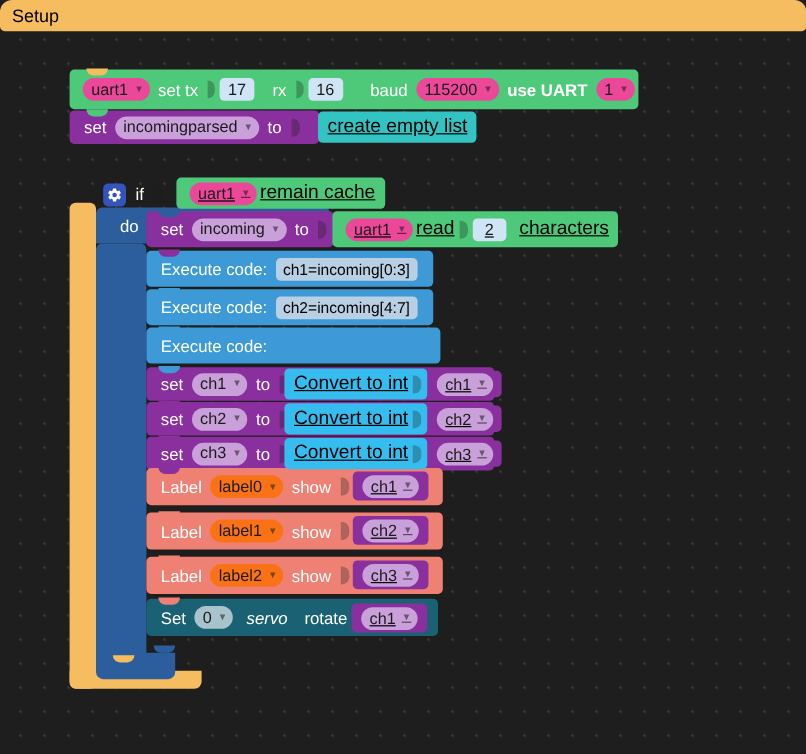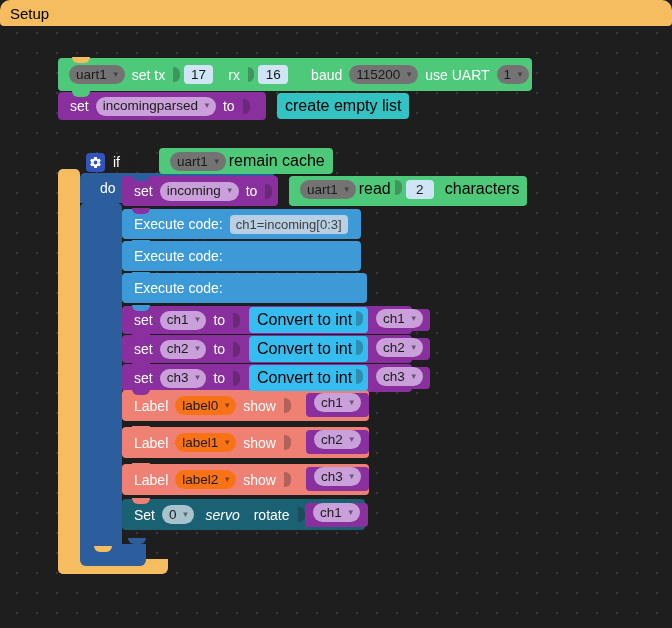--- a/index.html
+++ b/index.html
@@ -85,60 +85,61 @@
     background: #cfe4f5;
     border-radius: 4px;
     color: #1a1a1a;
     padding: 2px 8px;
     justify-content: center;
     min-width: 28px;
   }
   .field.code {
     background: #b9cfe3;
     border-radius: 4px;
-    color: #404040;
+    color: #000000;
     padding: 3px 6px;
     font-size: 13px;
   }
 
   
   .socket {
     display: inline-block;
     width: 7px;
     height: 15px;
     border-radius: 0 6px 6px 0;
     margin: 0 1px 0 4px;
     background: #1e1e1e;
     opacity: 0.30;
   }
 
   
   .val {
     display: inline-flex;
-    align-items: flex-start;
+    align-items: center;
     border-radius: 4px;
     padding: 4px 8px;
-    margin-left: 15px;
+    margin-left: 3px;
     position: relative;
     height: 26px;
     box-sizing: border-box;
+    text-decoration: underline;
   }
 
   
   .c-green    { background: #4ec97a; }
   .c-purple   { background: #8a2f9e; }
   .c-teal     { background: #33c3c3; }
   .c-blue     { background: #3d9ad6; }
   .c-cyan     { background: #35bdef; }
   .c-salmon   { background: #ef8174; }
   .c-darkteal { background: #1a6273; }
   .c-loopblue { background: #2c5e9e; }
   .c-orange   { background: #f5bd5f; }
 
-  .f-green    { background: #737373; }
+  .f-green    { background: #ec4899; }
   .f-purple   { background: #c9a0da; }
   .f-salmon   { background: #f97316; }
   .f-darkteal { background: #a9c3cc; }
 
   
   .gear {
     width: 19px; height: 19px;
     border-radius: 4px;
     background: #3355bb;
     display: inline-flex;
@@ -172,21 +173,21 @@
     <span class="socket"></span>
     <span class="field num">17</span>
     <span class="txt" style="margin-left:8px;">rx</span>
     <span class="socket"></span>
     <span class="field num">16</span>
     <span class="txt" style="margin-left:16px;">baud</span>
     <span class="field f-green">
       <span>115200</span>
       <span class="caret">▼</span>
     </span>
-    <span class="txt" style="margin-left:0;">use UART</span>
+    <span class="txt" style="margin-left:0;font-weight:bold;">use UART</span>
     <span class="field f-green">
       <span>1</span>
       <span class="caret">▼</span>
     </span>
   </div>
 
   <div class="blk c-purple" style="left:58px; top:92px; width:208px; height:28px; padding-left:8px; z-index:5;">
     <span class="notch c-green"></span>
     <span class="txt">set</span>
     <span class="field f-purple">
@@ -257,20 +258,21 @@
 
   <div class="blk c-blue" style="left:122px; top:209px; width:239px; height:30px; padding-left:8px; z-index:8;">
     <span class="notch c-purple" style="left:10px;"></span>
     <span class="txt">Execute code:</span>
     <span class="field code">ch1=incoming[0:3]</span>
   </div>
 
   <div class="blk c-blue" style="left:122px; top:241px; width:239px; height:30px; padding-left:8px; z-index:8;">
     <span class="notch c-blue" style="left:10px;"></span>
     <span class="txt">Execute code:</span>
+    <span class="field code">ch2=incoming[4:7]</span>
   </div>
 
   <div class="blk c-blue" style="left:122px; top:273px; width:245px; height:30px; padding-left:8px; z-index:8;">
     <span class="notch c-blue" style="left:10px;"></span>
     <span class="txt">Execute code:</span>
   </div>
 
   <div class="blk c-purple" style="left:122px; top:306px; width:290px; height:28px; padding-left:8px; z-index:8;">
     <span class="notch c-blue" style="left:10px;"></span>
     <span class="txt">set</span>

